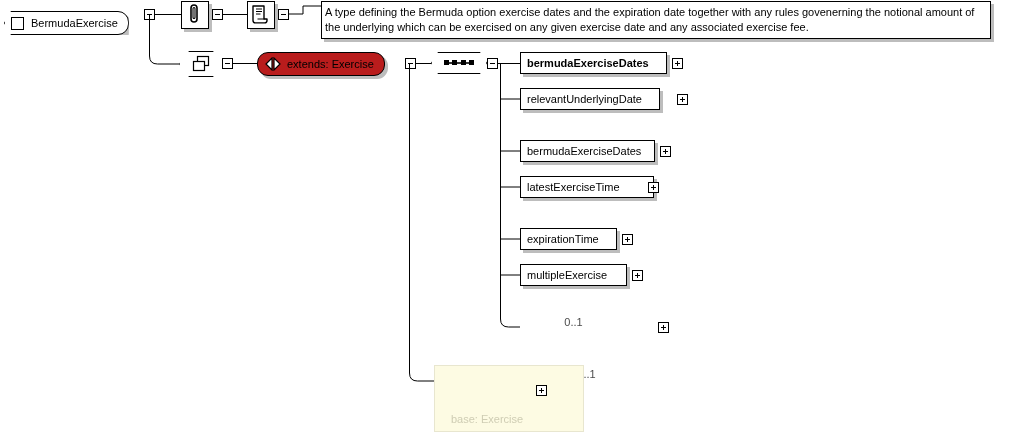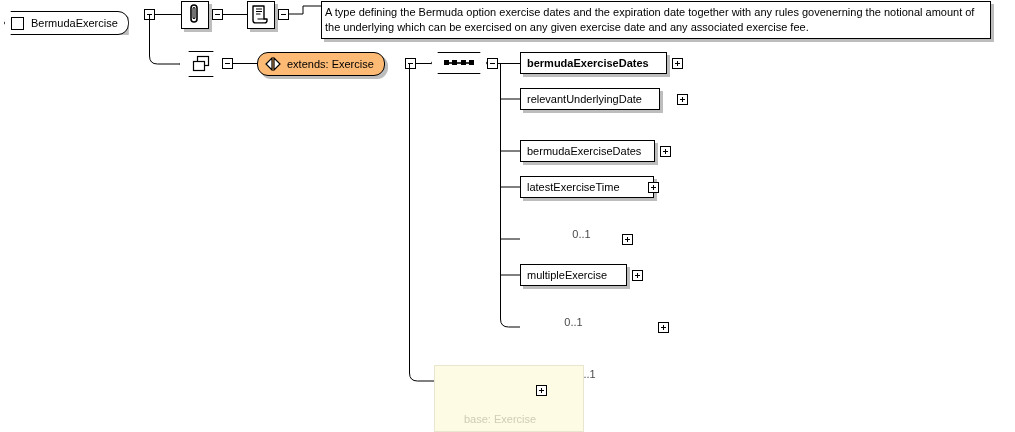--- a/index.html
+++ b/index.html
@@ -94,21 +94,21 @@
     clip-path: polygon(10px 0, 34px 0, 44px 50%, 34px 100%, 10px 100%, 0 50%);
     z-index: -1;
   }
 
   
   .ext-node {
     position: absolute;
     display: flex;
     align-items: center;
     height: 22px;
-    background: #fdba74;
+    background: #b91c1c;
     border: 1px solid #000;
     border-radius: 11px;
     padding: 0 10px 0 7px;
     box-shadow: 3px 3px 0 #bdbdbd;
     white-space: nowrap;
     justify-content: flex-end;
   }
   .ext-node .lbl { font-size: 11px; line-height: 11px; }
 
   
@@ -180,21 +180,21 @@
 
   
   .base-panel {
     position: absolute;
     background: #fdfbe3;
     border: 1px solid #e8e6cf;
     box-sizing: border-box;
   }
   .base-panel .base-lbl {
     position: absolute;
-    left: 29px; bottom: 6px;
+    left: 16px; bottom: 6px;
     font-size: 11px;
     color: #cfcdb4;
     white-space: nowrap;
   }
 </style>
 </head>
 <body>
 
 <div id="canvas">
 
@@ -302,20 +302,23 @@
     <span>bermudaExerciseDates</span>
   </div>
   <div class="expander plus" style="left:660px; top:146px;"></div>
 
   <div class="child-box" style="left:520px; top:176px; width:134px;">
     <span>latestExerciseTime</span>
   </div>
   <div class="expander plus" style="left:648px; top:182px;"></div>
   <div class="card" style="left:520px; top:200px; width:123px;">0..1</div>
 
+  <div class="child-box" style="left:520px; top:228px; width:97px;">
+    <span>expirationTime</span>
+  </div>
   <div class="expander plus" style="left:622px; top:234px;"></div>
 
   <div class="child-box" style="left:520px; top:264px; width:107px;">
     <span>multipleExercise</span>
   </div>
   <div class="expander plus" style="left:632px; top:270px;"></div>
   <div class="card" style="left:520px; top:288px; width:107px;">0..1</div>
 
   <div class="expander plus" style="left:658px; top:322px;"></div>
   <div class="card" style="left:520px; top:340px; width:133px;">0..1</div>

